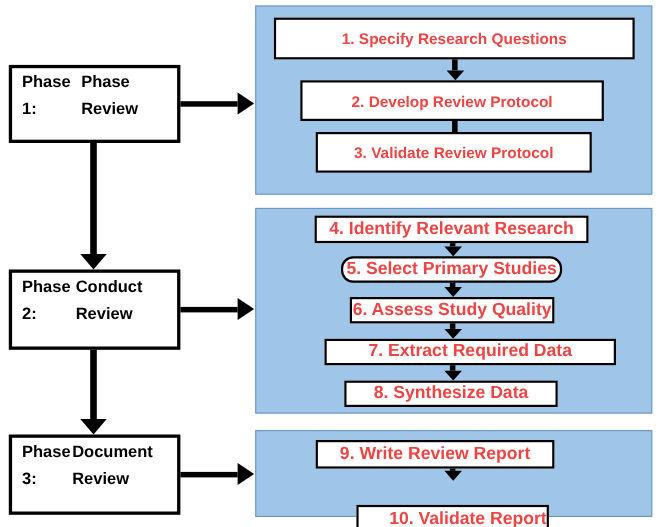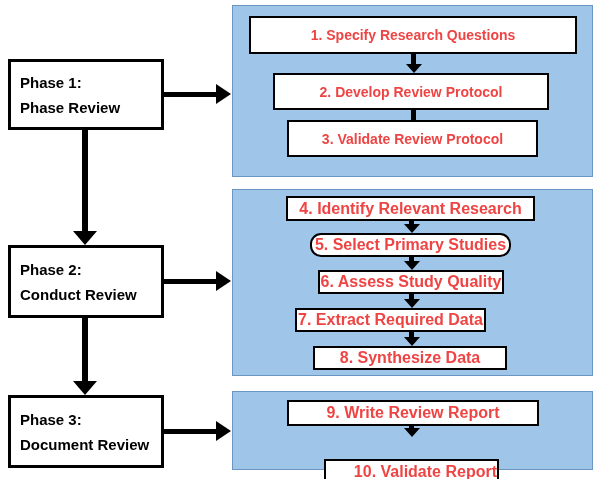--- a/index.html
+++ b/index.html
@@ -24,21 +24,21 @@
   }
   
   .phase-box {
     position: absolute;
     left: 8px;
     width: 156px;
     box-sizing: border-box;
     border: 3px solid var(--box-border);
     background: var(--box-fill);
     display: flex;
-    flex-direction: column;
+    flex-direction: row;
     justify-content: center;
     padding-left: 9px;
     font-size: 15px;
     font-weight: bold;
     color: #000;
     line-height: 25px;
   }
   
   .panel {
     position: absolute;
@@ -175,32 +175,32 @@
     <div class="shaft"></div>
     <div class="head"></div>
   </div>
   <div class="step-box step-sm" style="left:318px; top:270px; width:186px; height:24px;align-items:center;">
     <span>6. Assess Study Quality</span>
   </div>
   <div class="down-arrow down-sm" style="left:403px; top:294px; height:14px;">
     <div class="shaft"></div>
     <div class="head"></div>
   </div>
-  <div class="step-box step-sm" style="left:295px; top:308px; width:191px; height:24px;">
+  <div class="step-box step-sm" style="left:295px; top:308px; width:265px; height:24px;">
     <span>7. Extract Required Data</span>
   </div>
   <div class="down-arrow down-sm" style="left:403px; top:332px; height:14px;">
     <div class="shaft"></div>
     <div class="head"></div>
   </div>
   <div class="step-box step-sm" style="left:313px; top:346px; width:194px; height:24px;">
     <span>8. Synthesize Data</span>
   </div>
 
-  <div class="step-box step-sm" style="left:287px; top:400px; width:252px; height:26px;">
+  <div class="step-box step-sm" style="left:287px; top:400px; width:217px; height:26px;">
     <span>9. Write Review Report</span>
   </div>
   <div class="down-arrow down-sm" style="left:403px; top:426px; height:11px;">
     <div class="shaft"></div>
     <div class="head"></div>
   </div>
   <div class="step-box step-sm" style="left:324px; top:459px; width:175px; height:26px;justify-content:flex-end;">
     <span>10. Validate Report</span>
   </div>
 

